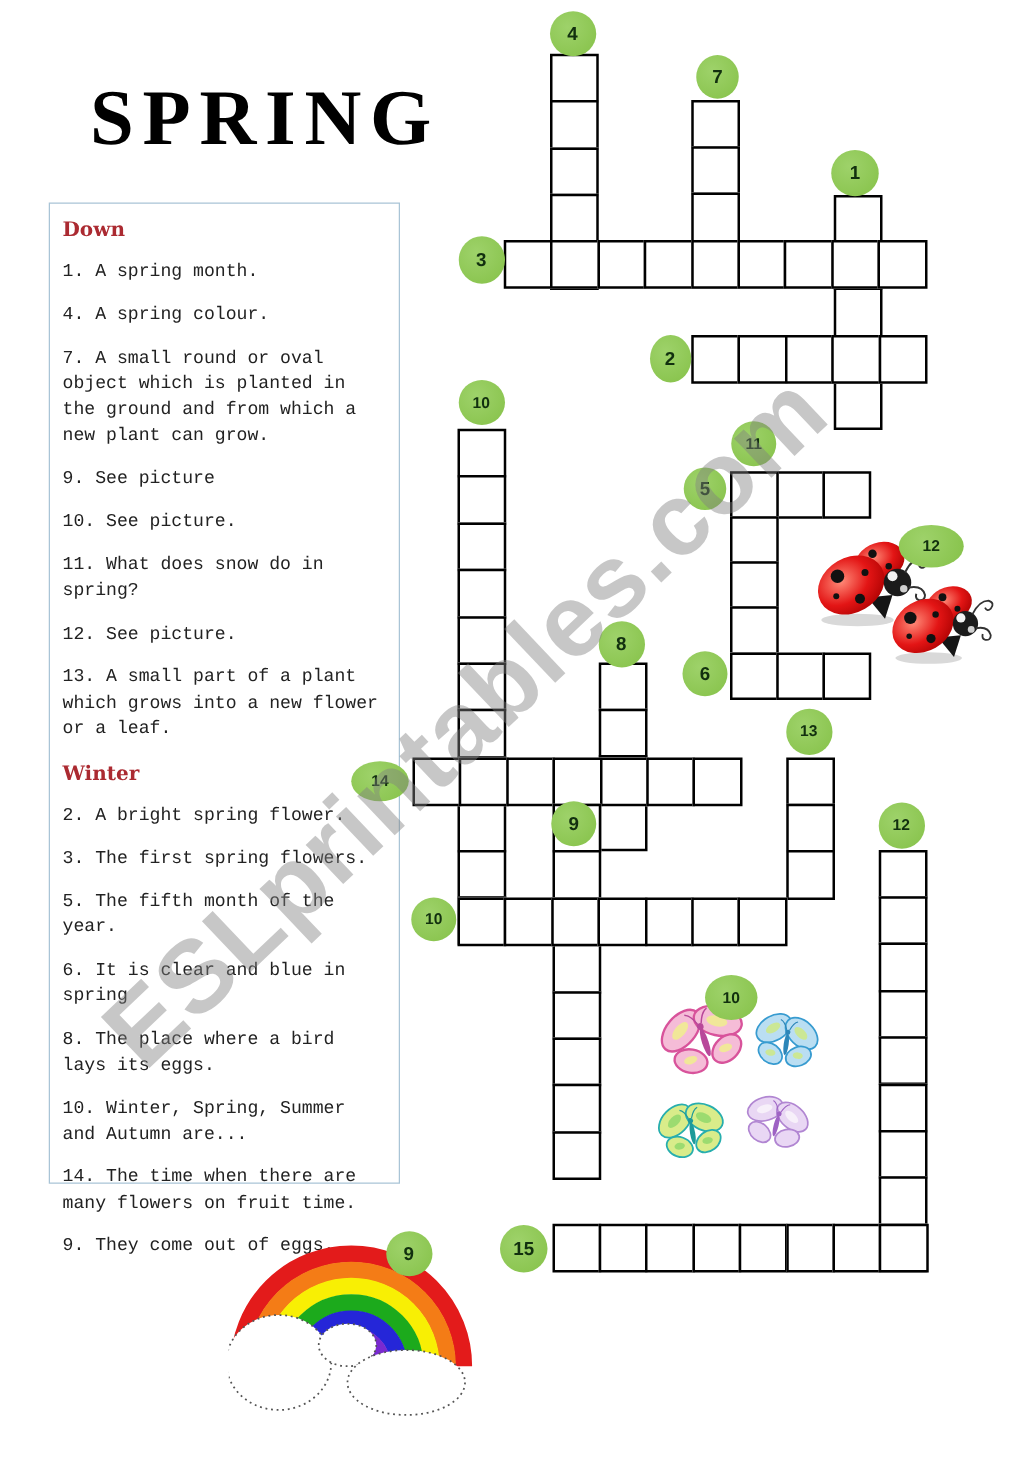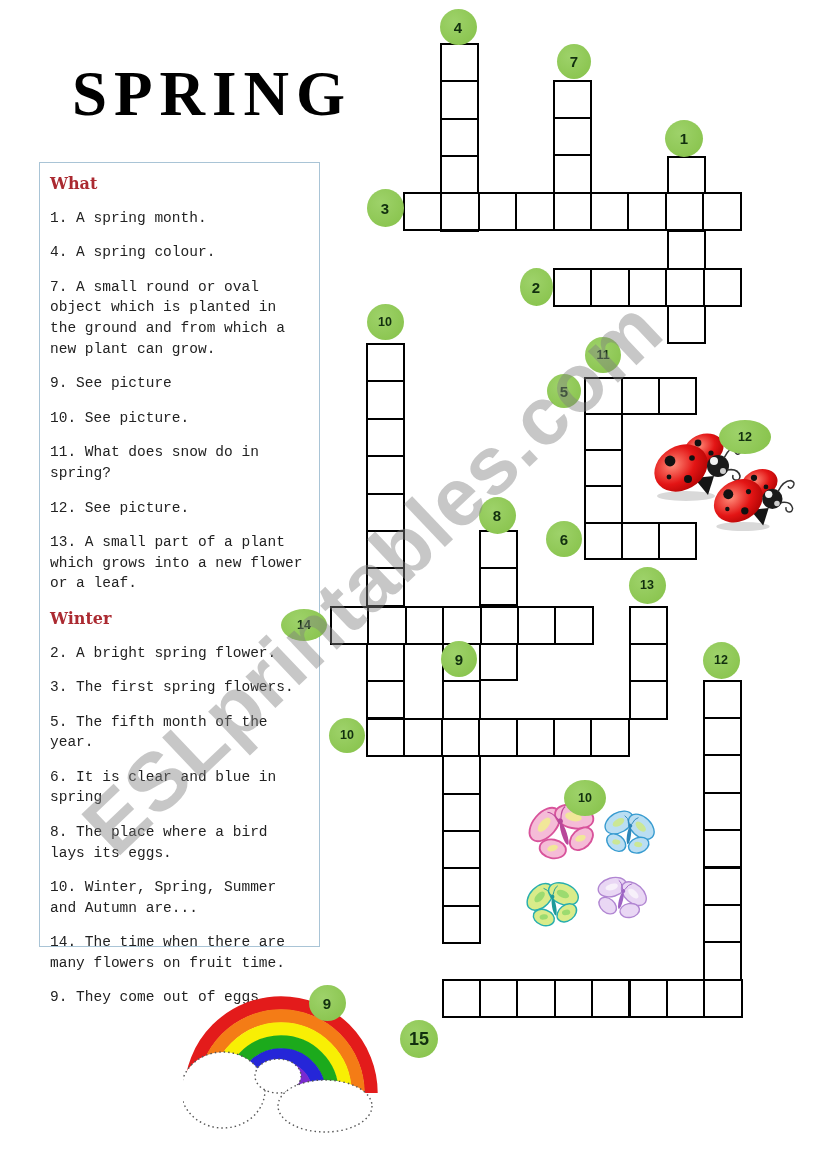--- a/index.html
+++ b/index.html
@@ -49,21 +49,21 @@
   }
 </style>
 </head>
 <body>
 
 <div id="page">
 
   <h1 class="page-title">SPRING</h1>
 
   <div class="clue-box">
-    <h2 class="clue-heading">What</h2>
+    <h2 class="clue-heading">Down</h2>
     <div id="down-clues">
         <p>1. A spring month.</p>
         <p>4. A spring colour.</p>
         <p>7. A small round or oval object which is planted in the ground and from which a new plant can grow.</p>
         <p>9. See picture</p>
         <p>10. See picture.</p>
         <p>11. What does snow do in spring?</p>
         <p>12. See picture.</p>
         <p>13. A small part of a plant which grows into a new flower or a leaf.</p>
       </div>
@@ -317,19 +317,19 @@
       <div class="badge" style="left: 547px; top: 374px; width: 34px; height: 34px; font-size: 15px;">5</div>
       <div class="badge" style="left: 719px; top: 420px; width: 52px; height: 34px; font-size: 12.5px;">12</div>
       <div class="badge" style="left: 478.5px; top: 496.5px; width: 37px; height: 37px; font-size: 15px;">8</div>
       <div class="badge" style="left: 546px; top: 521px; width: 36px; height: 36px; font-size: 15px;">6</div>
       <div class="badge" style="left: 628.5px; top: 566.5px; width: 37px; height: 37px; font-size: 12.5px;">13</div>
       <div class="badge" style="left: 281px; top: 609px; width: 46px; height: 32px; font-size: 12.5px;">14</div>
       <div class="badge" style="left: 441px; top: 641px; width: 36px; height: 36px; font-size: 15px;">9</div>
       <div class="badge" style="left: 702.5px; top: 641.5px; width: 37px; height: 37px; font-size: 12.5px;">12</div>
       <div class="badge" style="left: 329px; top: 717.5px; width: 36px; height: 35px; font-size: 12.5px;">10</div>
       <div class="badge" style="left: 564px; top: 780px; width: 42px; height: 36px; font-size: 12.5px;">10</div>
-      <div class="badge" style="left: 400px; top: 1020px; width: 38px; height: 38px; font-size: 18px;">15</div>
+      <div class="badge" style="left: 400px; top: 980px; width: 38px; height: 38px; font-size: 15px;">15</div>
       <div class="badge" style="left: 308.5px; top: 985px; width: 37px; height: 36px; font-size: 15px;">9</div>
     </div>
 
   <p class="watermark">ESLprintables.com</p>
 
 </div>
 
 </body></html>

